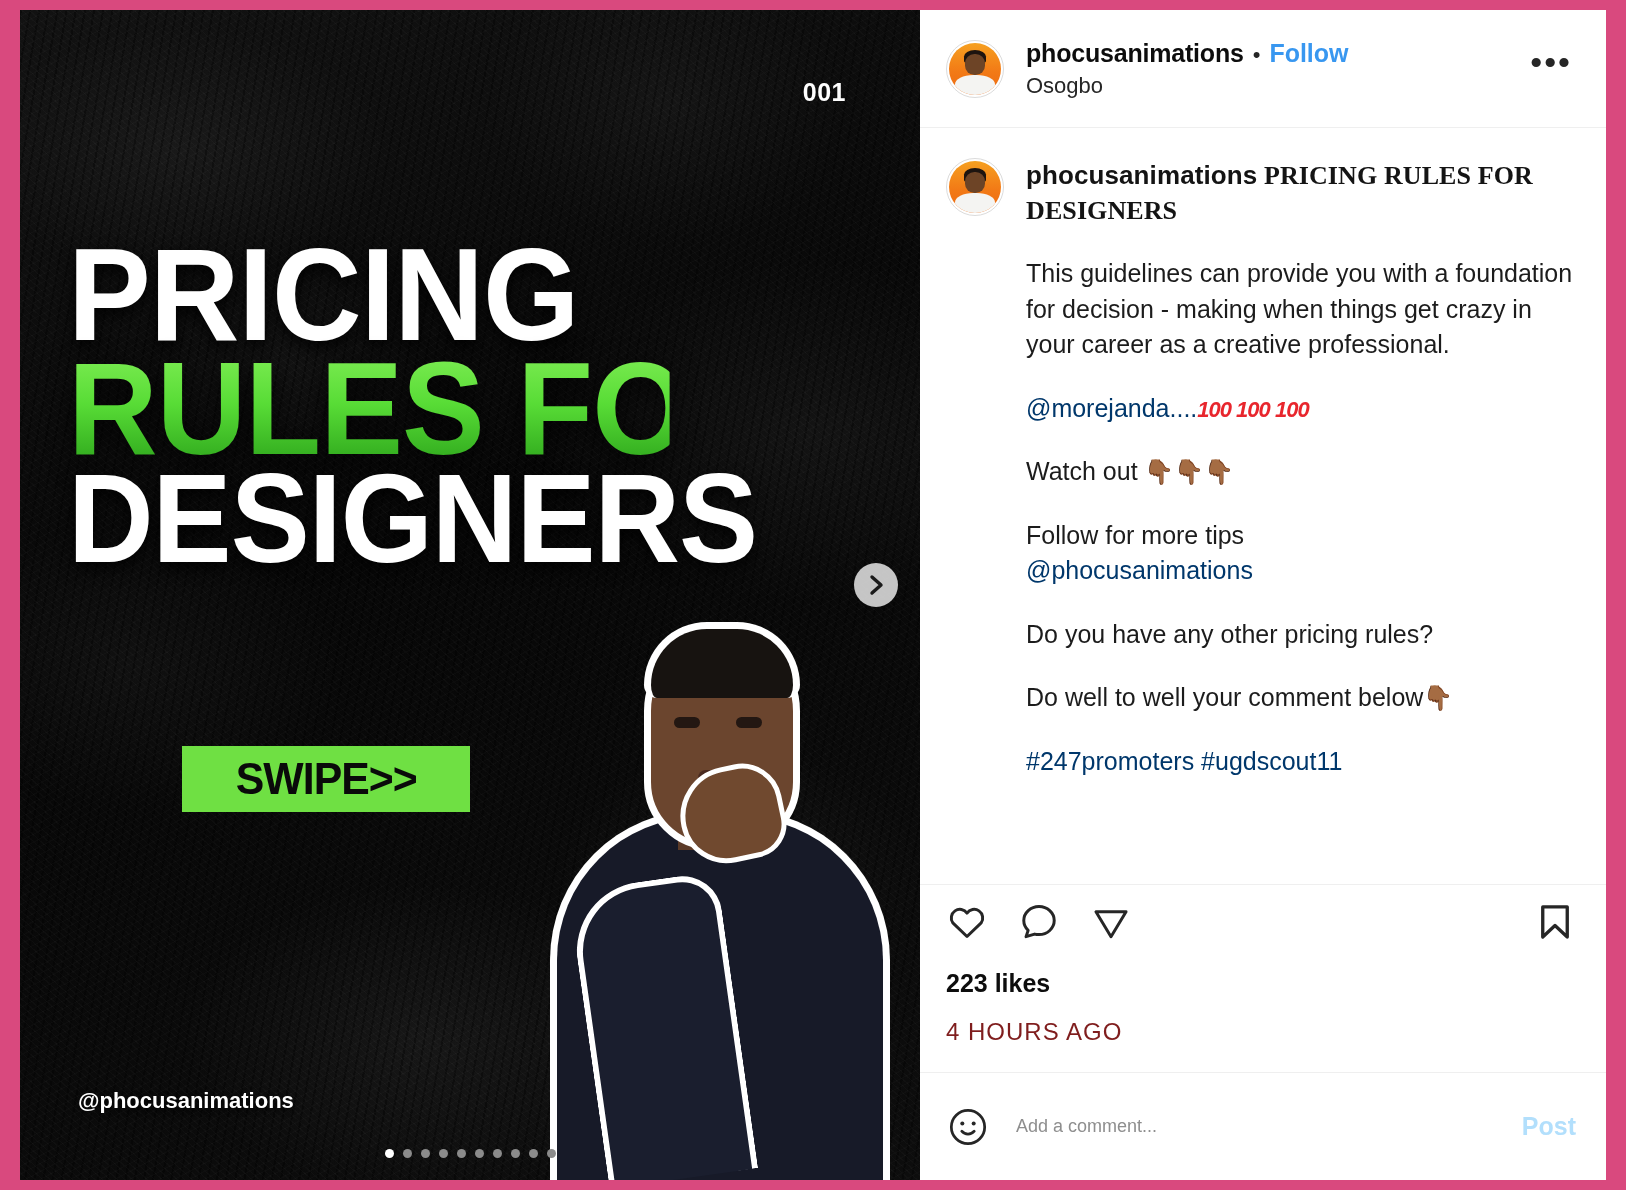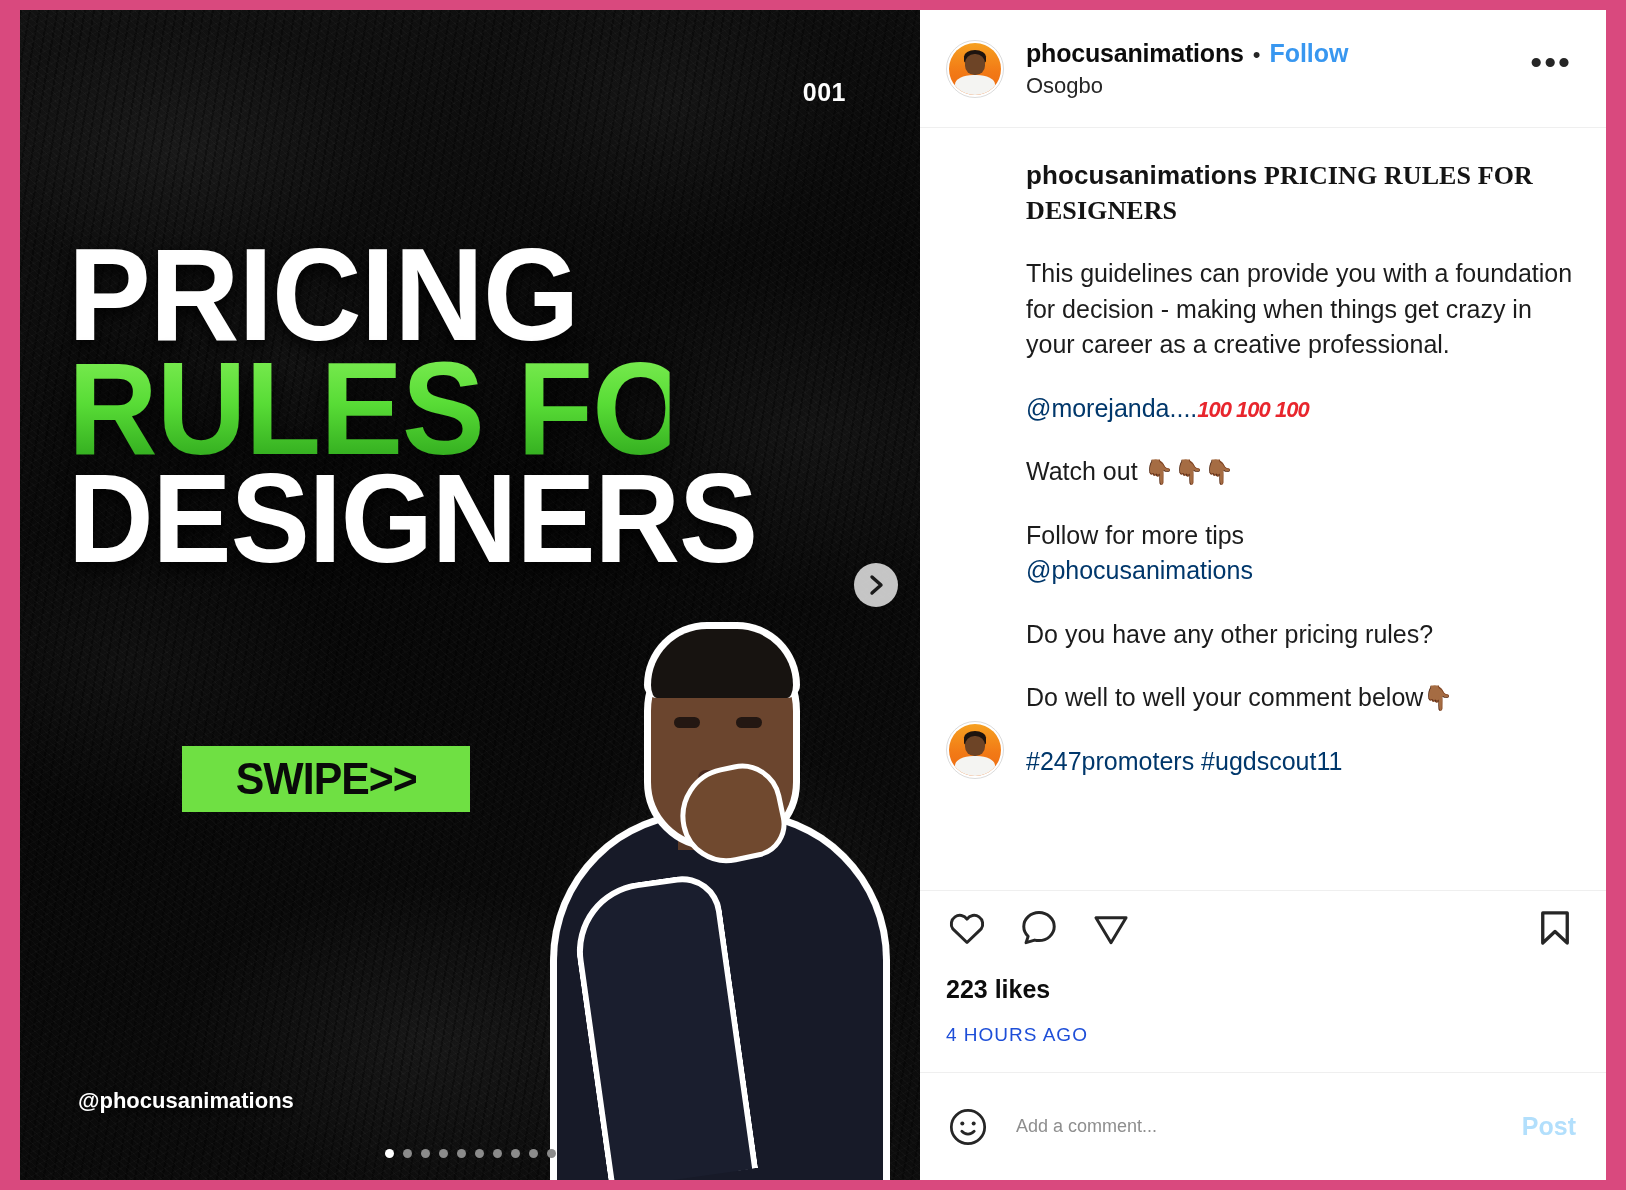--- a/index.html
+++ b/index.html
@@ -196,21 +196,21 @@
   #more-options {
     flex: 0 0 auto; font-size: 34px; color: #262626; letter-spacing: 2px;
     line-height: .4; cursor: pointer; padding: 0 4px 12px 4px;
   }
 
   
   #caption-area {
     flex: 1 1 auto; overflow: hidden; position: relative;
     padding: 30px 30px 0 26px;
   }
-  #caption-row { display: flex; align-items: flex-end; }
+  #caption-row { display: flex; }
   #caption-body { margin-left: 22px; flex: 1 1 auto; min-width: 0; }
   #caption-title {
     font-family: "Liberation Serif", serif;
     font-size: 26px; font-weight: 700; color: #141414;
     line-height: 1.35; letter-spacing: .1px;
   }
   #caption-title .uname {
     font-family: "Liberation Sans", sans-serif; font-weight: 700;
   }
   .cap-p {
@@ -227,21 +227,21 @@
   #actions-block { border-top: 1px solid #efefef; padding: 16px 30px 0 26px; }
   #action-icons {
     display: flex; align-items: center; gap: 30px;
   }
   #action-icons .spacer { flex: 1 1 auto; }
   .act { cursor: pointer; display: flex; }
   #like-count {
     font-size: 25px; font-weight: 700; color: #0d0d0d; margin-top: 26px;
   }
   #timestamp {
-    font-size: 19px; color: #1d4ed8; letter-spacing: 1px; margin-top: 20px;
+    font-size: 24px; color: #7f1d1d; letter-spacing: 1px; margin-top: 20px;
     padding-bottom: 26px;
   }
 
   
   #comment-bar {
     border-top: 1px solid #efefef;
     height: 108px; flex: 0 0 108px;
     display: flex; align-items: center;
     padding: 0 30px 0 26px; gap: 26px;
   }

